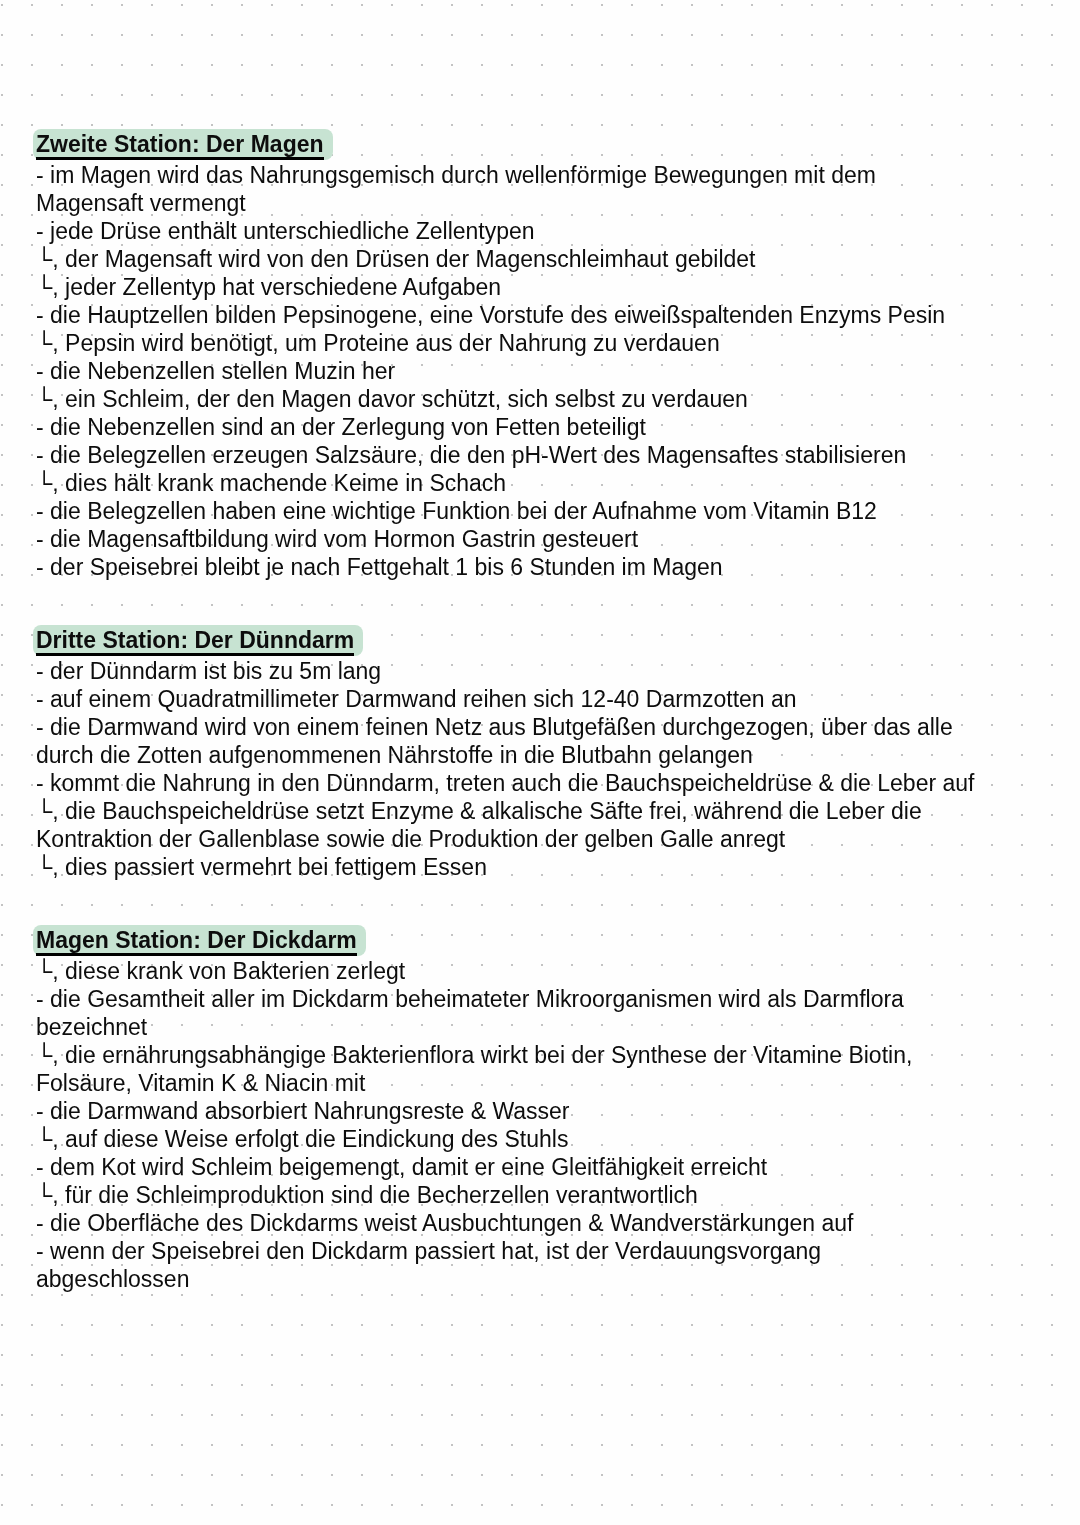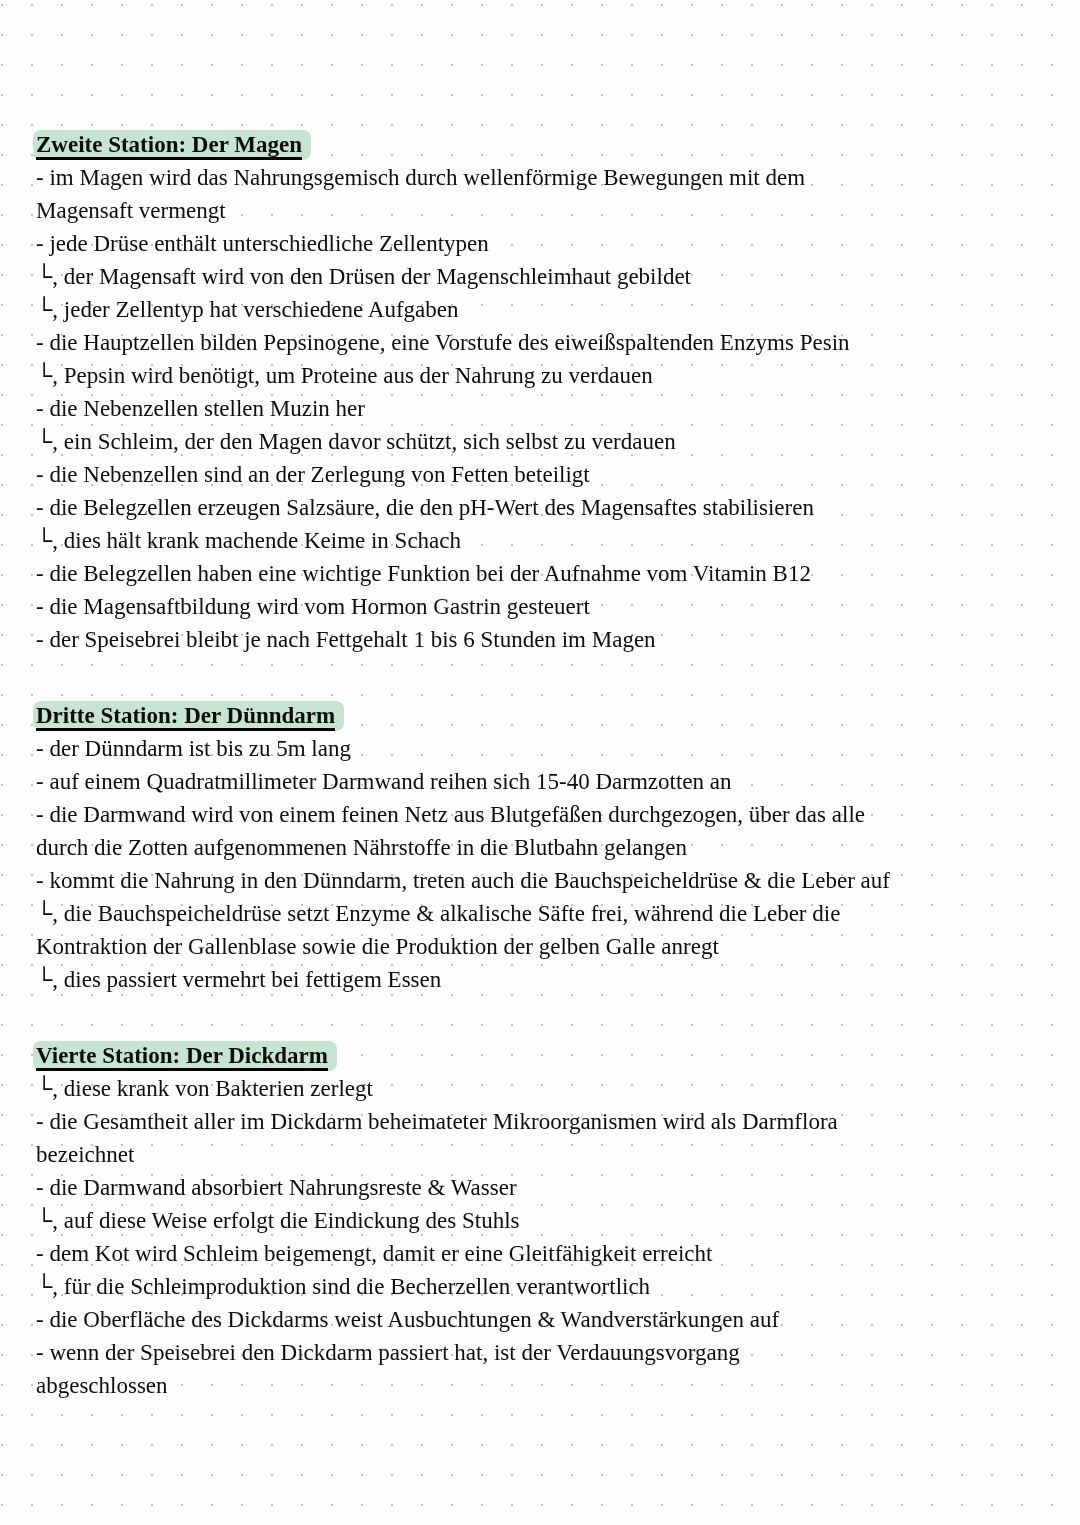--- a/index.html
+++ b/index.html
@@ -10,21 +10,21 @@
   .page {
     position: relative;
     width: 1080px;
     height: 1525px;
     box-sizing: border-box;
     padding: 131px 30px 0 36px;
     background-color: #fefefe;
     background-image: radial-gradient(circle, #c3c3c3 1.1px, rgba(0,0,0,0) 1.5px);
     background-size: 30px 30px;
     background-position: 17px 20px;
-    font-family: Liberation Serif, serif;
+    font-family: Liberation Sans, sans-serif;
     color: #0d0d0d;
     overflow: hidden;
   }
   section.notes-section {
     margin: 0 0 46px 0;
   }
   h2.section-heading {
     margin: 0 0 3px 0;
     font-size: 23px;
     line-height: 27px;
@@ -37,21 +37,21 @@
     margin-left: -3px;
   }
   .hl-text {
     font-weight: bold;
     border-bottom: 3px solid #000;
     padding-bottom: 0px;
   }
   p.note-line {
     margin: 0;
     font-size: 23px;
-    line-height: 33px;
+    line-height: 28px;
     white-space: pre;
   }
   .prefix {
     white-space: pre;
   }
 </style>
 </head>
 <body>
 
 <div class="page">
@@ -70,33 +70,35 @@
         <p class="note-line"><span class="prefix">- </span><span>die Nebenzellen sind an der Zerlegung von Fetten beteiligt</span></p>
         <p class="note-line"><span class="prefix">- </span><span>die Belegzellen erzeugen Salzsäure, die den pH-Wert des Magensaftes stabilisieren</span></p>
         <p class="note-line"><span class="prefix">└, </span><span>dies hält krank machende Keime in Schach</span></p>
         <p class="note-line"><span class="prefix">- </span><span>die Belegzellen haben eine wichtige Funktion bei der Aufnahme vom Vitamin B12</span></p>
         <p class="note-line"><span class="prefix">- </span><span>die Magensaftbildung wird vom Hormon Gastrin gesteuert</span></p>
         <p class="note-line"><span class="prefix">- </span><span>der Speisebrei bleibt je nach Fettgehalt 1 bis 6 Stunden im Magen</span></p>
       </section>
       <section class="notes-section">
         <h2 class="section-heading"><span class="hl"><span class="hl-text">Dritte Station: Der Dünndarm</span></span></h2>
         <p class="note-line"><span class="prefix">- </span><span>der Dünndarm ist bis zu 5m lang</span></p>
-        <p class="note-line"><span class="prefix">- </span><span>auf einem Quadratmillimeter Darmwand reihen sich 15-40 Darmzotten an</span></p>
+        <p class="note-line"><span class="prefix">- </span><span>auf einem Quadratmillimeter Darmwand reihen sich 12-40 Darmzotten an</span></p>
         <p class="note-line"><span class="prefix">- </span><span>die Darmwand wird von einem feinen Netz aus Blutgefäßen durchgezogen, über das alle
 durch die Zotten aufgenommenen Nährstoffe in die Blutbahn gelangen</span></p>
         <p class="note-line"><span class="prefix">- </span><span>kommt die Nahrung in den Dünndarm, treten auch die Bauchspeicheldrüse &amp; die Leber auf</span></p>
         <p class="note-line"><span class="prefix">└, </span><span>die Bauchspeicheldrüse setzt Enzyme &amp; alkalische Säfte frei, während die Leber die
 Kontraktion der Gallenblase sowie die Produktion der gelben Galle anregt</span></p>
         <p class="note-line"><span class="prefix">└, </span><span>dies passiert vermehrt bei fettigem Essen</span></p>
       </section>
       <section class="notes-section">
-        <h2 class="section-heading"><span class="hl"><span class="hl-text">Vierte Station: Der Dickdarm</span></span></h2>
+        <h2 class="section-heading"><span class="hl"><span class="hl-text">Magen Station: Der Dickdarm</span></span></h2>
         <p class="note-line"><span class="prefix">└, </span><span>diese krank von Bakterien zerlegt</span></p>
         <p class="note-line"><span class="prefix">- </span><span>die Gesamtheit aller im Dickdarm beheimateter Mikroorganismen wird als Darmflora
 bezeichnet</span></p>
+        <p class="note-line"><span class="prefix">└, </span><span>die ernährungsabhängige Bakterienflora wirkt bei der Synthese der Vitamine Biotin,
+Folsäure, Vitamin K &amp; Niacin mit</span></p>
         <p class="note-line"><span class="prefix">- </span><span>die Darmwand absorbiert Nahrungsreste &amp; Wasser</span></p>
         <p class="note-line"><span class="prefix">└, </span><span>auf diese Weise erfolgt die Eindickung des Stuhls</span></p>
         <p class="note-line"><span class="prefix">- </span><span>dem Kot wird Schleim beigemengt, damit er eine Gleitfähigkeit erreicht</span></p>
         <p class="note-line"><span class="prefix">└, </span><span>für die Schleimproduktion sind die Becherzellen verantwortlich</span></p>
         <p class="note-line"><span class="prefix">- </span><span>die Oberfläche des Dickdarms weist Ausbuchtungen &amp; Wandverstärkungen auf</span></p>
         <p class="note-line"><span class="prefix">- </span><span>wenn der Speisebrei den Dickdarm passiert hat, ist der Verdauungsvorgang
 abgeschlossen</span></p>
       </section>
     </div>
 </div>

